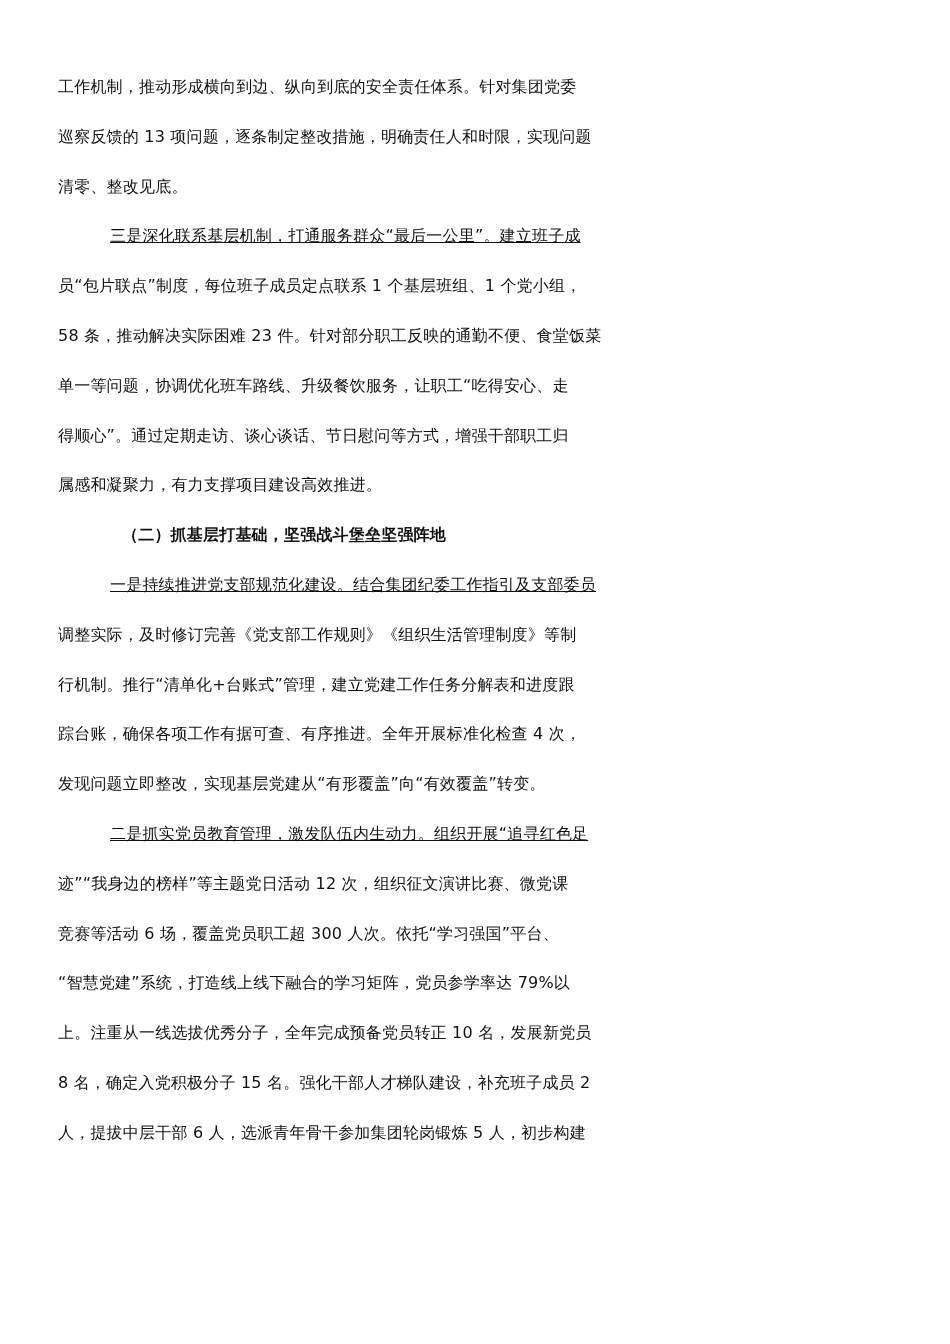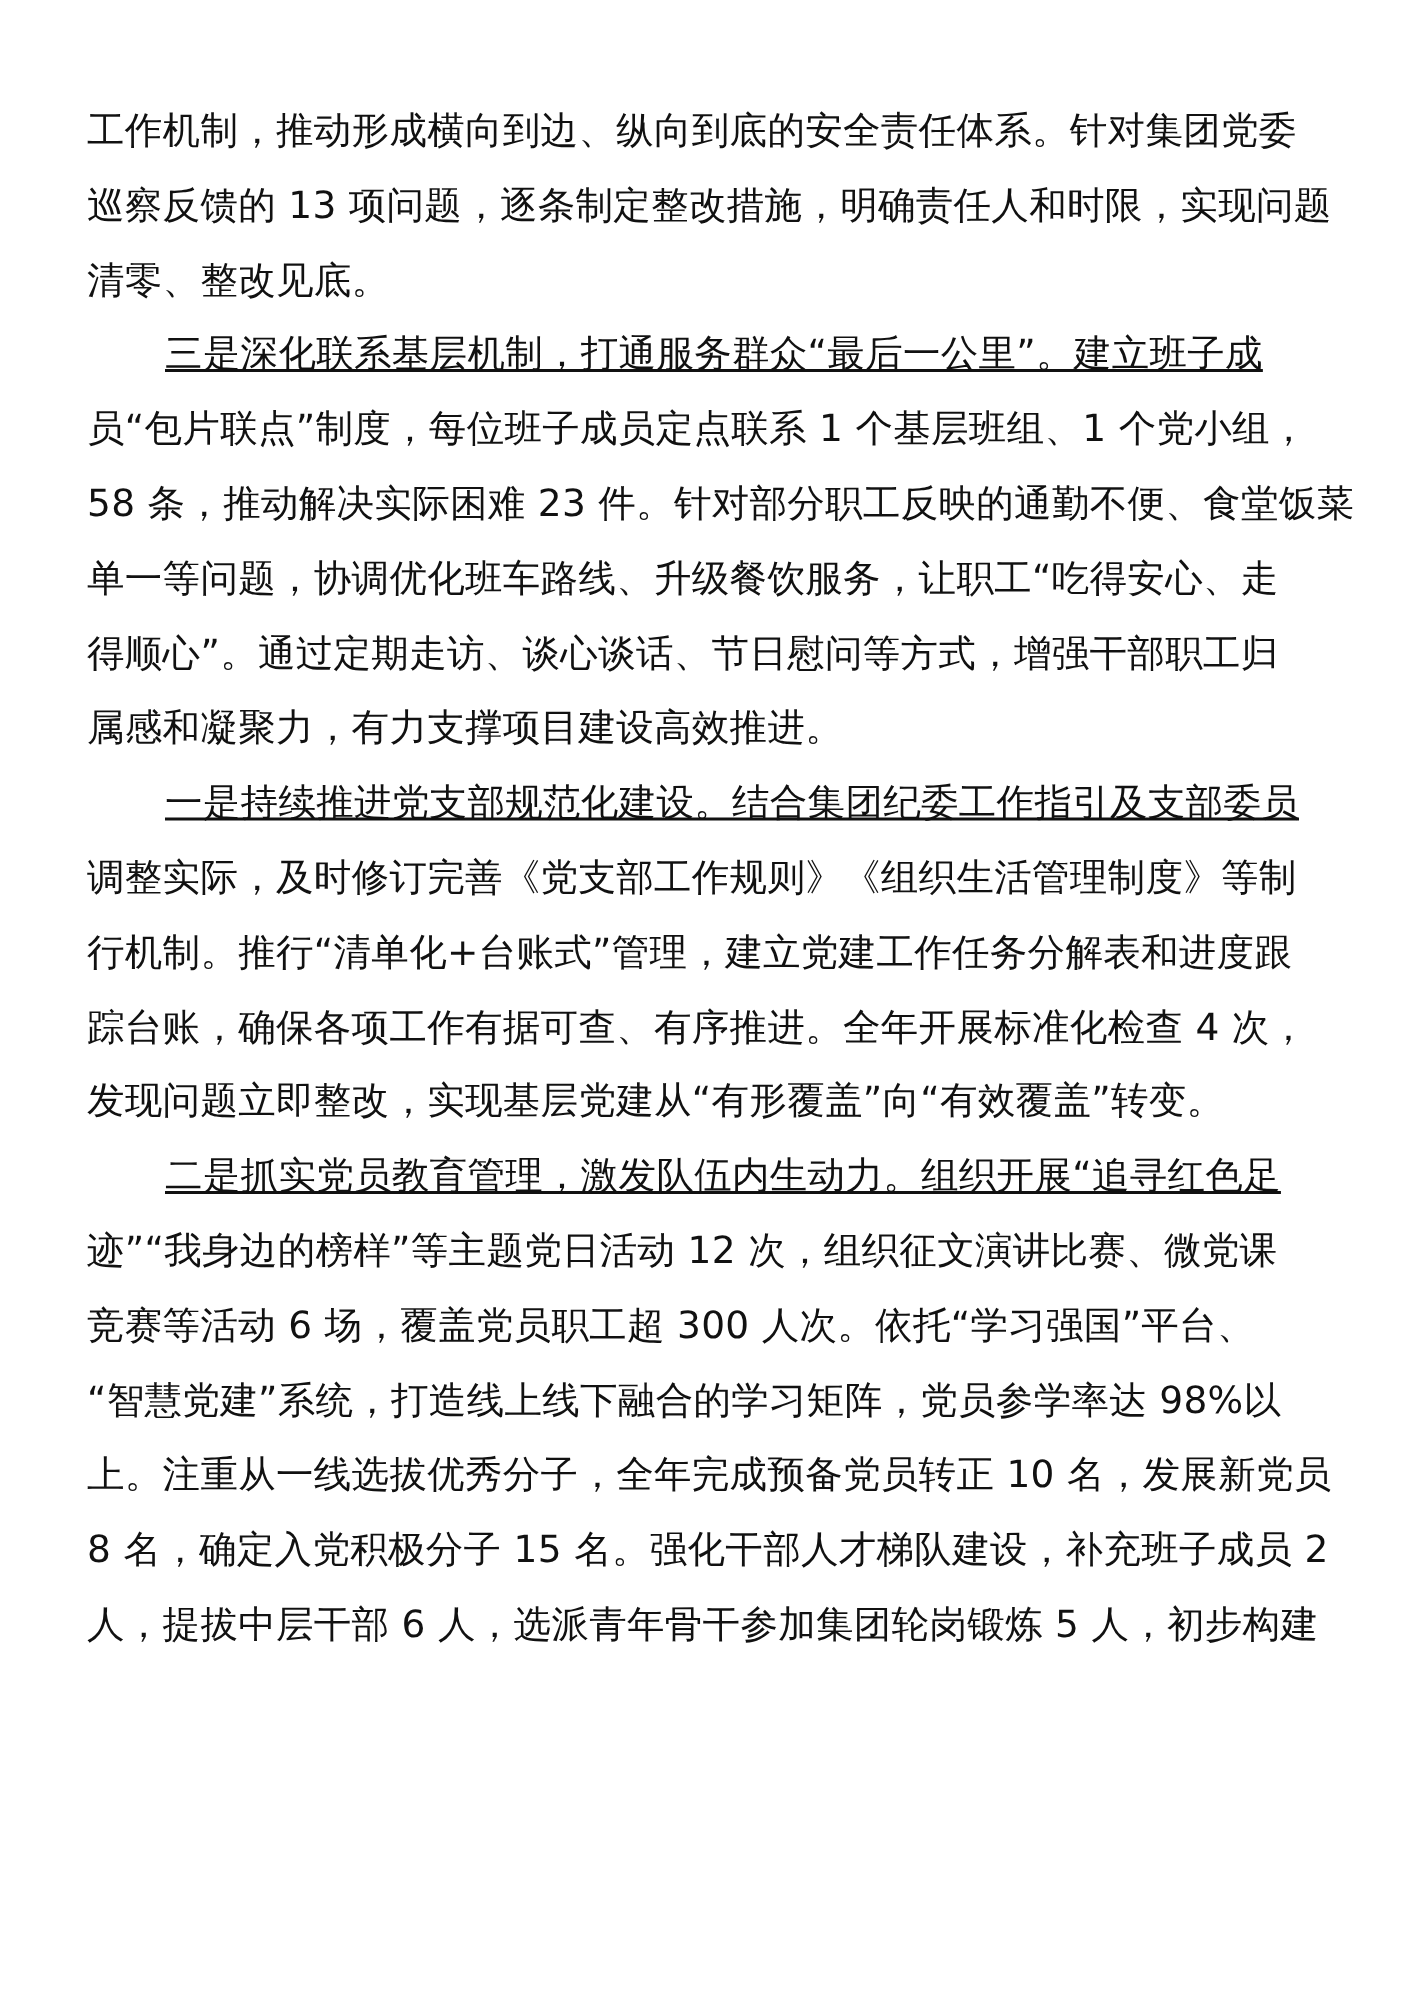--- a/index.html
+++ b/index.html
@@ -1,20 +1,20 @@
 <!DOCTYPE html>
 <html><head>
   <meta charset="utf-8">
   <style>
     html, body { margin: 0; padding: 0; background: #ffffff; }
     body { width: 950px; height: 1344px; position: relative; overflow: hidden; }
     .page {
       position: absolute; left: 58px; top: 62px; width: 836px;
       font-family: "DejaVu Sans", "Liberation Sans", sans-serif;
-      font-size: 25px; line-height: 49.8px; color: #111111;
+      font-size: 16px; line-height: 49.8px; color: #111111;
     }
     .line { height: 49.8px; white-space: nowrap; overflow: visible; letter-spacing: 0.2px; }
     .indent { padding-left: 52px; text-decoration: underline; }
     .heading { padding-left: 64px; font-weight: bold; }
   </style>
 </head>
 <body>
 
 <div class="page">
   <div>
@@ -23,29 +23,30 @@
     <div class="line">清零、整改见底。</div>
   </div>
   <div>
     <div class="line indent">三是深化联系基层机制，打通服务群众“最后一公里”。建立班子成</div>
     <div class="line">员“包片联点”制度，每位班子成员定点联系 1 个基层班组、1 个党小组，</div>
     <div class="line">58 条，推动解决实际困难 23 件。针对部分职工反映的通勤不便、食堂饭菜</div>
     <div class="line">单一等问题，协调优化班车路线、升级餐饮服务，让职工“吃得安心、走</div>
     <div class="line">得顺心”。通过定期走访、谈心谈话、节日慰问等方式，增强干部职工归</div>
     <div class="line">属感和凝聚力，有力支撑项目建设高效推进。</div>
   </div>
+  <div class="line heading">（二）抓基层打基础，坚强战斗堡垒坚强阵地</div>
   <div>
     <div class="line indent">一是持续推进党支部规范化建设。结合集团纪委工作指引及支部委员</div>
     <div class="line">调整实际，及时修订完善《党支部工作规则》《组织生活管理制度》等制</div>
     <div class="line">行机制。推行“清单化+台账式”管理，建立党建工作任务分解表和进度跟</div>
     <div class="line">踪台账，确保各项工作有据可查、有序推进。全年开展标准化检查 4 次，</div>
     <div class="line">发现问题立即整改，实现基层党建从“有形覆盖”向“有效覆盖”转变。</div>
   </div>
   <div>
     <div class="line indent">二是抓实党员教育管理，激发队伍内生动力。组织开展“追寻红色足</div>
     <div class="line">迹”“我身边的榜样”等主题党日活动 12 次，组织征文演讲比赛、微党课</div>
     <div class="line">竞赛等活动 6 场，覆盖党员职工超 300 人次。依托“学习强国”平台、</div>
-    <div class="line">“智慧党建”系统，打造线上线下融合的学习矩阵，党员参学率达 98%以</div>
+    <div class="line">“智慧党建”系统，打造线上线下融合的学习矩阵，党员参学率达 79%以</div>
     <div class="line">上。注重从一线选拔优秀分子，全年完成预备党员转正 10 名，发展新党员</div>
     <div class="line">8 名，确定入党积极分子 15 名。强化干部人才梯队建设，补充班子成员 2</div>
     <div class="line">人，提拔中层干部 6 人，选派青年骨干参加集团轮岗锻炼 5 人，初步构建</div>
   </div>
 </div>
 
 </body></html>

